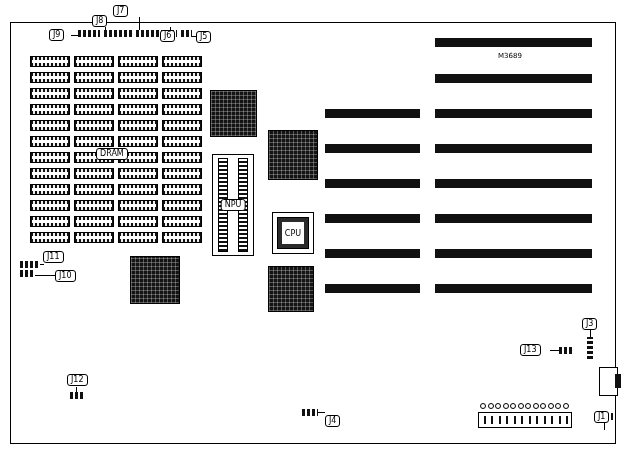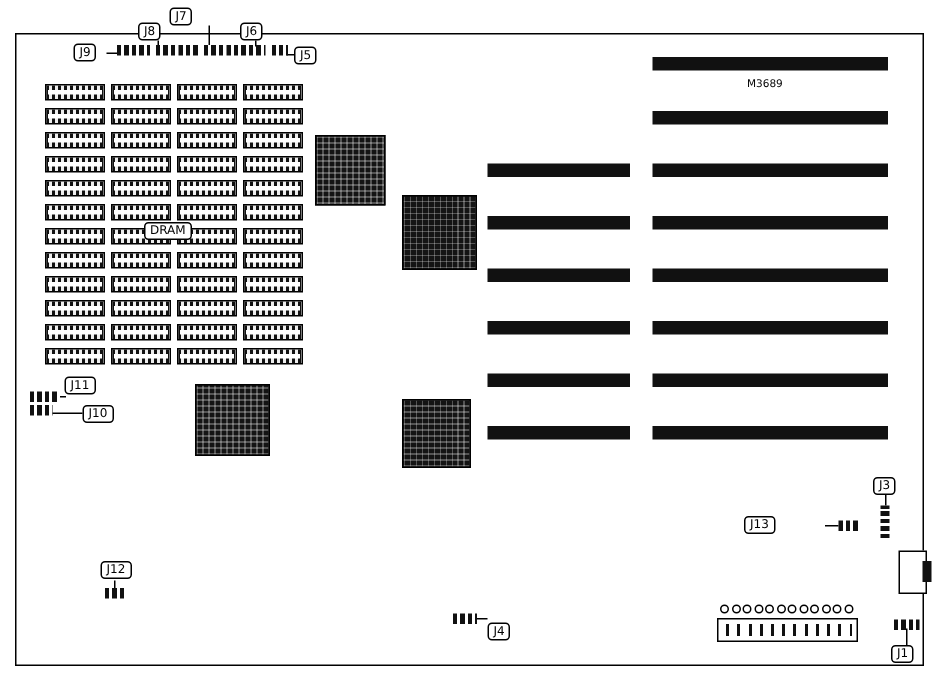--- a/index.html
+++ b/index.html
@@ -141,21 +141,21 @@
 </style>
 </head>
 <body>
 
 <div class="page">
 
   <div class="board"></div>
 
   <div class="label-box" style="left:113px;top:5px">J7</div>
   <div class="label-box" style="left:92px;top:15px">J8</div>
-  <div class="label-box" style="left:160px;top:15px">J6</div>
+  <div class="label-box" style="left:160px;top:30px">J6</div>
   <div class="label-box" style="left:49px;top:29px">J9</div>
   <div class="label-box" style="left:196px;top:31px">J5</div>
 
   <div class="lv" style="left:139px;top:17px;height:13px"></div>
   <div class="lv" style="left:105px;top:27px;height:4px"></div>
   <div class="lv" style="left:170px;top:27px;height:4px"></div>
   <div class="lh" style="left:71px;top:35px;width:7px"></div>
   <div class="lh" style="left:191px;top:36px;width:6px"></div>
 
   <div class="pin-h" style="left:78px;top:30px;width:22px"></div>
@@ -216,21 +216,31 @@
       <div class="chip-dram" style="left: 132px; top: 160px;"></div>
       <div class="chip-dram" style="left: 132px; top: 176px;"></div>
     </div>
   <div class="label-box" style="left:96px;top:148px">DRAM</div>
 
   <div class="pga" style="left:210px;top:90px;width:45px;height:45px"></div>
   <div class="pga" style="left:268px;top:130px;width:48px;height:48px"></div>
   <div class="pga" style="left:130px;top:256px;width:48px;height:46px"></div>
   <div class="pga" style="left:268px;top:266px;width:44px;height:44px"></div>
 
-
+  <div class="npu-socket">
+    <div class="npu-col" style="left:5px"></div>
+    <div class="npu-col" style="right:5px"></div>
+    <div class="label-box npu-label">NPU</div>
+  </div>
+
+  <div class="cpu">
+    <div class="cpu-inner">
+      <span>CPU</span>
+    </div>
+  </div>
 
   <div class="slot-area">
       <div class="slot slot-long" style="top: 0px;"></div>
       <div class="slot slot-long" style="top: 36px;"></div>
       <div class="slot slot-long" style="top: 71px;"></div>
       <div class="slot slot-long" style="top: 106px;"></div>
       <div class="slot slot-long" style="top: 141px;"></div>
       <div class="slot slot-long" style="top: 176px;"></div>
       <div class="slot slot-long" style="top: 211px;"></div>
       <div class="slot slot-long" style="top: 246px;"></div>
@@ -251,21 +261,21 @@
   <div class="lh" style="left:35px;top:275px;width:20px"></div>
 
   <div class="label-box" style="left:67px;top:374px">J12</div>
   <div class="lv" style="left:76px;top:387px;height:5px"></div>
   <div class="pin-h" style="left:70px;top:392px;width:14px"></div>
 
   <div class="pin-h" style="left:302px;top:409px;width:16px"></div>
   <div class="lh" style="left:318px;top:412px;width:7px"></div>
   <div class="label-box" style="left:325px;top:415px">J4</div>
 
-  <div class="label-box" style="left:496px;top:344px">J13</div>
+  <div class="label-box" style="left:520px;top:344px">J13</div>
   <div class="lh" style="left:550px;top:350px;width:9px"></div>
   <div class="pin-h" style="left:559px;top:347px;width:13px"></div>
 
   <div class="label-box" style="left:582px;top:318px">J3</div>
   <div class="lv" style="left:590px;top:330px;height:7px"></div>
   <div class="pin-v" style="left:587px;top:337px;height:22px"></div>
 
   <div class="kbd-din"></div>
   <div class="kbd-notch"></div>
 
@@ -282,15 +292,15 @@
         <div class="power-circle" style="left: 60px;"></div>
         <div class="power-circle" style="left: 67.5px;"></div>
         <div class="power-circle" style="left: 75px;"></div>
         <div class="power-circle" style="left: 82.5px;"></div>
       </div>
     <div class="power-box"></div>
   </div>
 
   <div class="pin-h" style="left:596px;top:413px;width:17px"></div>
   <div class="lv" style="left:604px;top:419px;height:11px"></div>
-  <div class="label-box" style="left:594px;top:430px">J1</div>
+  <div class="label-box" style="left:594px;top:411px">J1</div>
 
 </div>
 
 </body></html>

